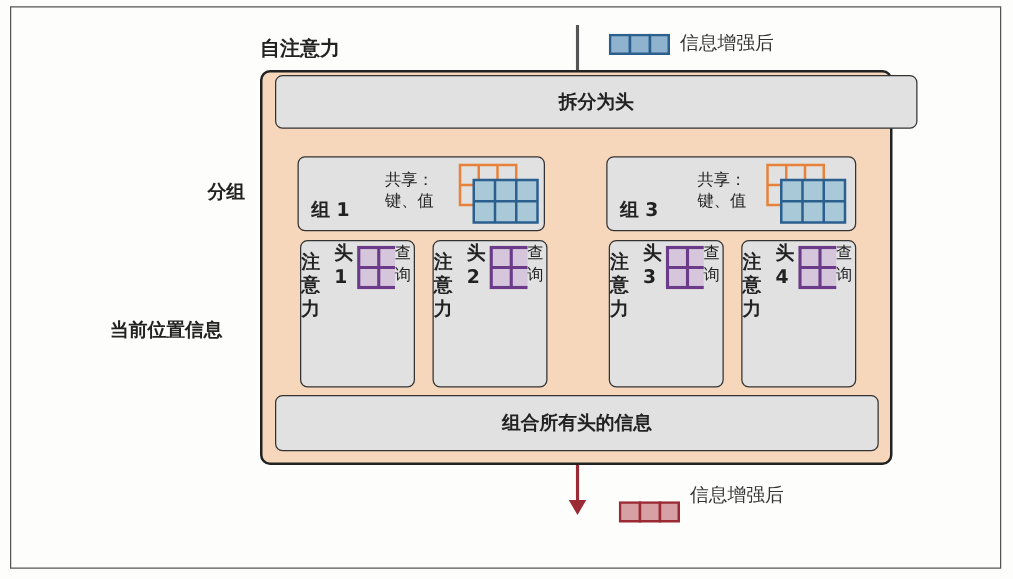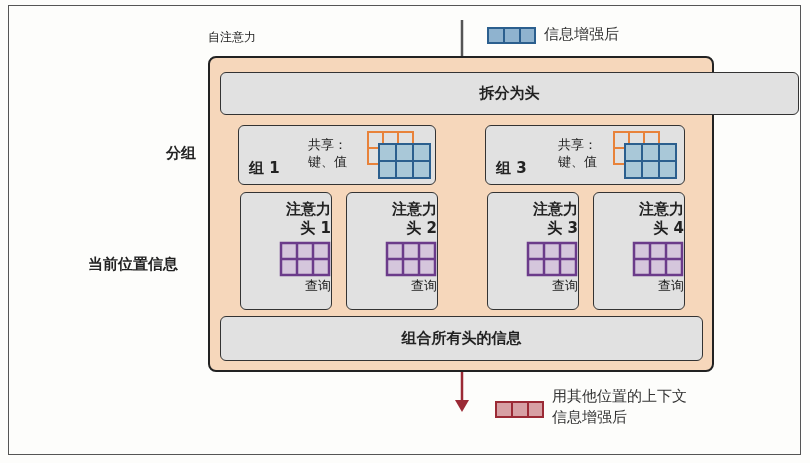--- a/index.html
+++ b/index.html
@@ -1,29 +1,29 @@
 <!DOCTYPE html>
 <html><head>
 <meta charset="utf-8">
 <style>
   html, body { margin:0; padding:0; background:#fdfdfb; }
   body { width:810px; height:463px; position:relative; overflow:hidden;
          font-family:"DejaVu Sans", sans-serif; color:#222; }
   .frame { position:absolute; left:8px; top:5px; width:793px; height:450px;
            border:1px solid #555; box-sizing:border-box; background:#fdfdfb; }
   .abs { position:absolute; }
-  .title { left:208px; top:29px; font-size:12px; font-weight:normal; }
+  .title { left:208px; top:29px; font-size:16px; font-weight:bold; }
   .outer { left:208px; top:56px; width:506px; height:316px; background:#f6d7bb;
            border:2px solid #222; border-radius:8px; box-sizing:border-box; }
   .box { background:#e1e1e1; border:1.5px solid #333; border-radius:6px; box-sizing:border-box; }
   .bar { display:flex; align-items:center; justify-content:center; font-size:15px; font-weight:bold; }
   .side { font-size:15px; font-weight:bold; }
   .grp-label { font-size:15px; font-weight:bold;margin-top:12px; }
   .share { font-size:13px; line-height:17px; }
-  .head { display:flex; flex-direction:column; align-items:flex-end; font-size:15px; font-weight:bold; }
+  .head { display:flex; align-items:flex-start; font-size:15px; font-weight:bold; }
   .q { font-size:13px; font-weight:normal; }
   .legend { font-size:15px; color:#333; }
 </style>
 </head>
 <body>
 
 <div class="frame"></div>
 
 <svg class="abs" style="left:452px;top:20px" width="20" height="52">
   <line x1="10" y1="0" x2="10" y2="40" stroke="#555" stroke-width="2.5"></line>
@@ -34,21 +34,21 @@
   <rect x="1" y="1" width="16" height="15" fill="#8fb3cf" stroke="#2b5f8e" stroke-width="2"></rect>
   <rect x="17" y="1" width="16" height="15" fill="#8fb3cf" stroke="#2b5f8e" stroke-width="2"></rect>
   <rect x="33" y="1" width="15" height="15" fill="#8fb3cf" stroke="#2b5f8e" stroke-width="2"></rect>
 </svg>
 <div class="abs legend" style="left:544px;top:25px">信息增强后</div>
 
 <div class="abs title">自注意力</div>
 
 <div class="abs outer"></div>
 
-<div class="abs box bar" style="left:220px;top:72px;width:579px;height:43px">拆分为头</div>
+<div class="abs box bar" style="left:220px;top:60px;width:514px;height:43px">拆分为头</div>
 
 <div class="abs side" style="left:166px;top:144px">分组</div>
 <div class="abs side" style="left:88px;top:255px">当前位置信息</div>
 
 <div class="abs box" style="left:238px;top:125px;width:198px;height:60px">
   <div class="abs grp-label" style="left:10px;top:21px">组 1</div>
   <div class="abs share" style="left:69px;top:10px">
     <div>共享：</div>
     <div>键、值</div>
   </div>
@@ -149,15 +149,14 @@
   <line x1="10" y1="0" x2="10" y2="30" stroke="#9b2a35" stroke-width="2.5"></line>
   <polygon points="3,28 17,28 10,40" fill="#9b2a35"></polygon>
 </svg>
 
 <svg class="abs" style="left:495px;top:401px" width="50" height="18">
   <rect x="1" y="1" width="16" height="15" fill="#d7a0a4" stroke="#9b2a35" stroke-width="2"></rect>
   <rect x="17" y="1" width="16" height="15" fill="#d7a0a4" stroke="#9b2a35" stroke-width="2"></rect>
   <rect x="33" y="1" width="15" height="15" fill="#d7a0a4" stroke="#9b2a35" stroke-width="2"></rect>
 </svg>
 <div class="abs legend" style="left:552px;top:386px;line-height:21px">
-  <div>用其他位置的上下文</div>
   <div>信息增强后</div>
 </div>
 
 </body></html>

